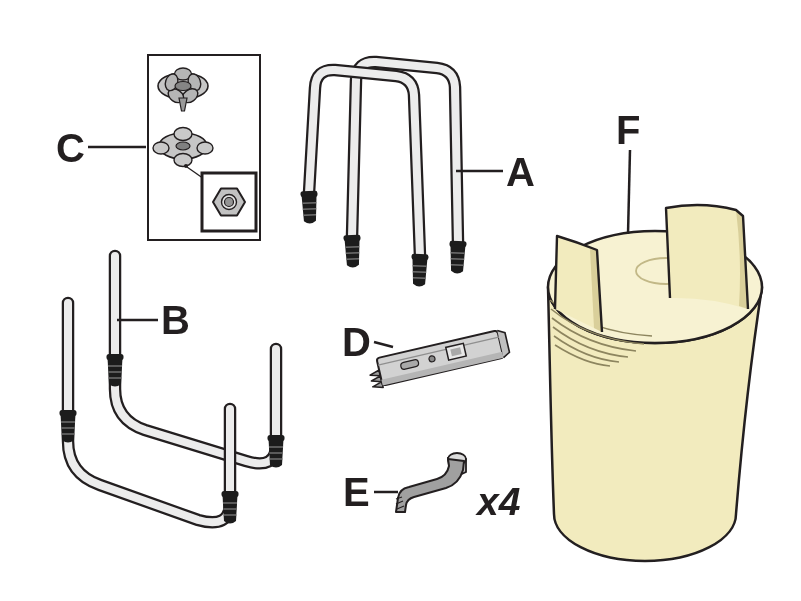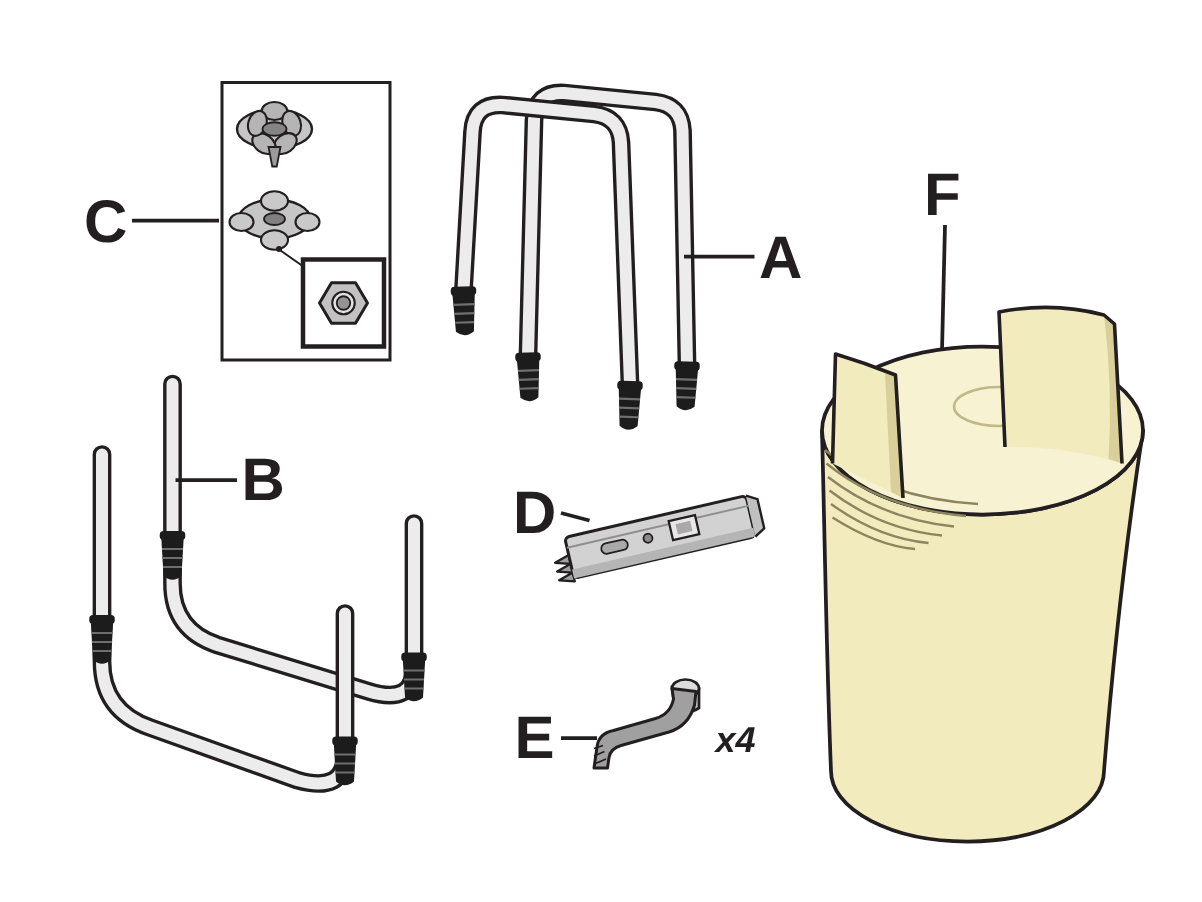--- a/index.html
+++ b/index.html
@@ -17,21 +17,21 @@
     font-size:40px;
     line-height:1;
     color:#231f20;
     letter-spacing:0;
     user-select:none;
   }
   .qty-label{
     position:absolute;
     font-weight:700;
     font-style:italic;
-    font-size:24px;
+    font-size:39px;
     line-height:1;
     color:#231f20;
     user-select:none;
   }
 </style>
 </head>
 <body>
 
 <div class="stage">
 

